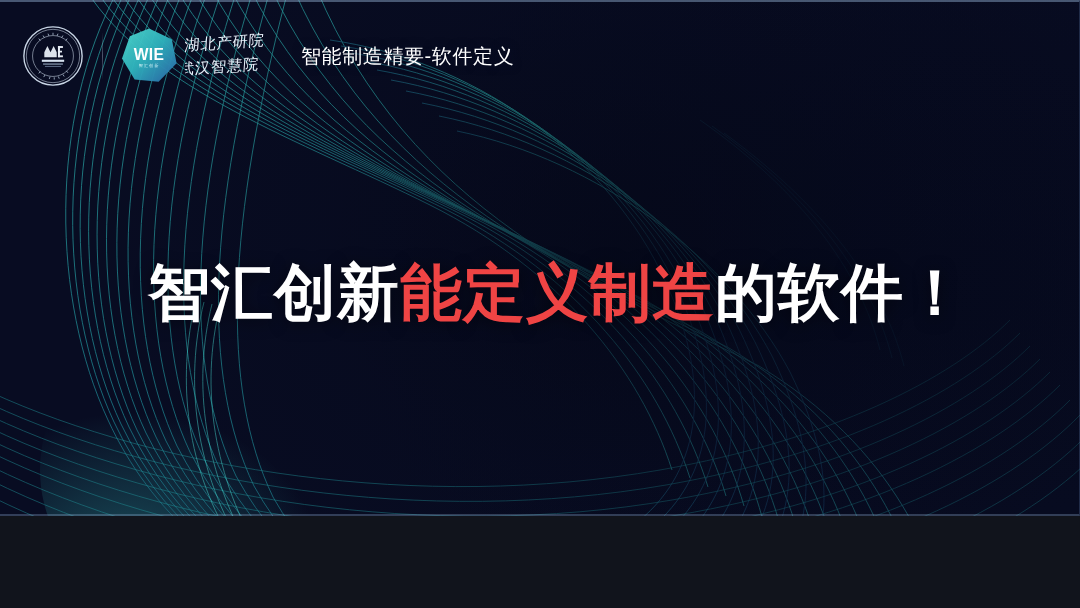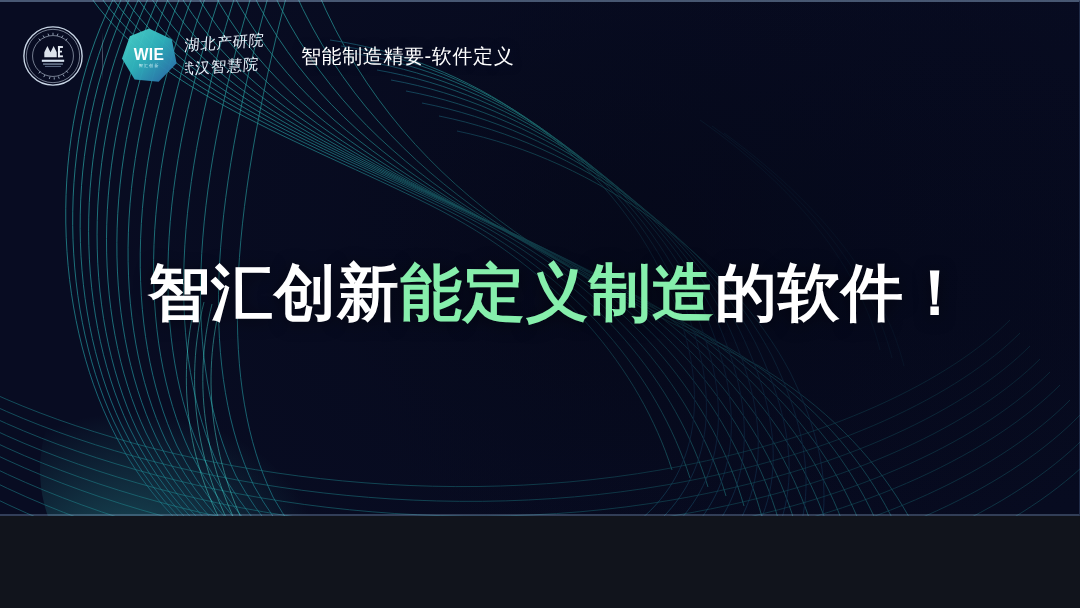--- a/index.html
+++ b/index.html
@@ -87,21 +87,21 @@
     top: 262px;
     z-index: 5;
     font-size: 62px;
     font-weight: bold;
     line-height: 1.0;
     letter-spacing: 1px;
     white-space: nowrap;
     text-shadow: 0 2px 16px rgba(0,0,0,0.55);
   }
   .hl-white { color: #ffffff; }
-  .hl-accent { color: #86efac; }
+  .hl-accent { color: #ef4444; }
 </style>
 </head>
 <body>
 
 <div id="slide">
 
   <svg id="bg-art" viewBox="0 0 1080 608" preserveAspectRatio="none" aria-hidden="true">
     <defs>
       <linearGradient id="gradA" x1="0" y1="0" x2="1" y2="1">
         <stop offset="0%" stop-color="#2fb6b0"></stop>

